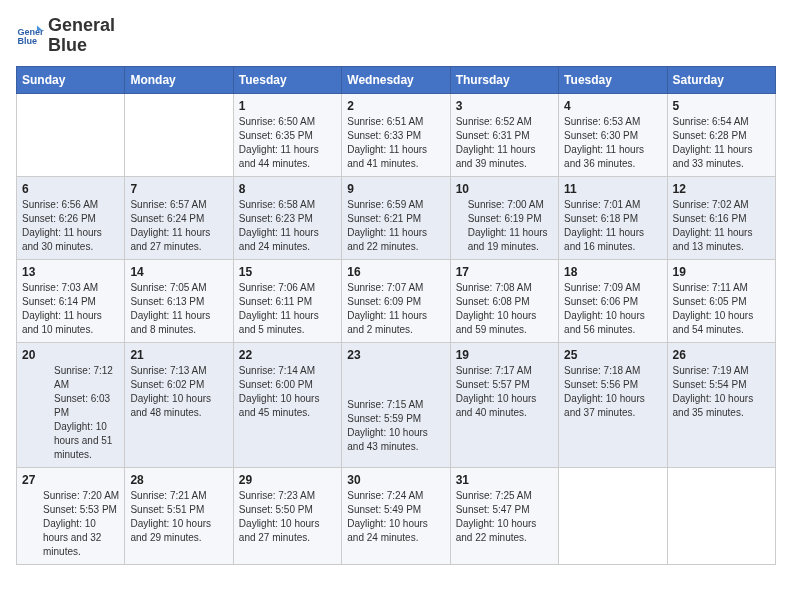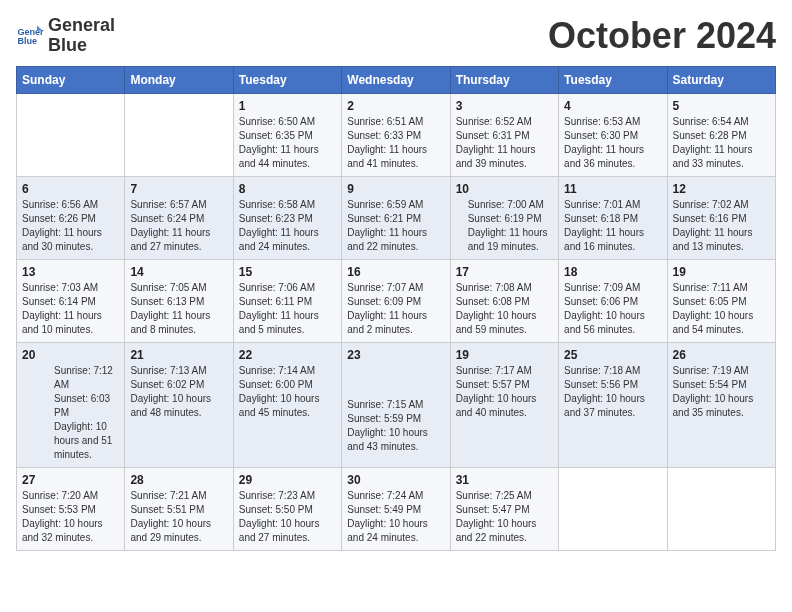--- a/index.html
+++ b/index.html
@@ -100,21 +100,20 @@
       <text x="2" y="18" font-size="13" font-weight="bold" fill="#2c5fa8" font-family="Arial">General</text>
       <text x="2" y="32" font-size="13" font-weight="bold" fill="#2c5fa8" font-family="Arial">Blue</text>
       <polygon points="30,5 38,12 30,12" fill="#4a90d9"></polygon>
     </svg>
     <div class="logo-text">
       <span>General</span>
       <span>Blue</span>
     </div>
   </div>
   <div class="title-block">
-    <div class="month-title">October 2024</div>
   </div>
 </div>
 
 <table>
   <thead>
     <tr id="weekday-header">
         <th>Sunday</th>
         <th>Monday</th>
         <th>Tuesday</th>
         <th>Wednesday</th>
@@ -286,21 +285,21 @@
         <td>
           <div class="day-num">26</div>
           <div class="day-info" style="white-space: pre-line;">Sunrise: 7:19 AM
 Sunset: 5:54 PM
 Daylight: 10 hours and 35 minutes.</div>
         </td>
       </tr>
       <tr>
         <td>
           <div class="day-num">27</div>
-          <div class="day-info" style="white-space: pre-line;">Sunrise: 7:20 AM
+          <div class="day-info" style="white-space: pre-line; margin-left: 21px;">Sunrise: 7:20 AM
 Sunset: 5:53 PM
 Daylight: 10 hours and 32 minutes.</div>
         </td>
         <td>
           <div class="day-num">28</div>
           <div class="day-info" style="white-space: pre-line;">Sunrise: 7:21 AM
 Sunset: 5:51 PM
 Daylight: 10 hours and 29 minutes.</div>
         </td>
         <td>

